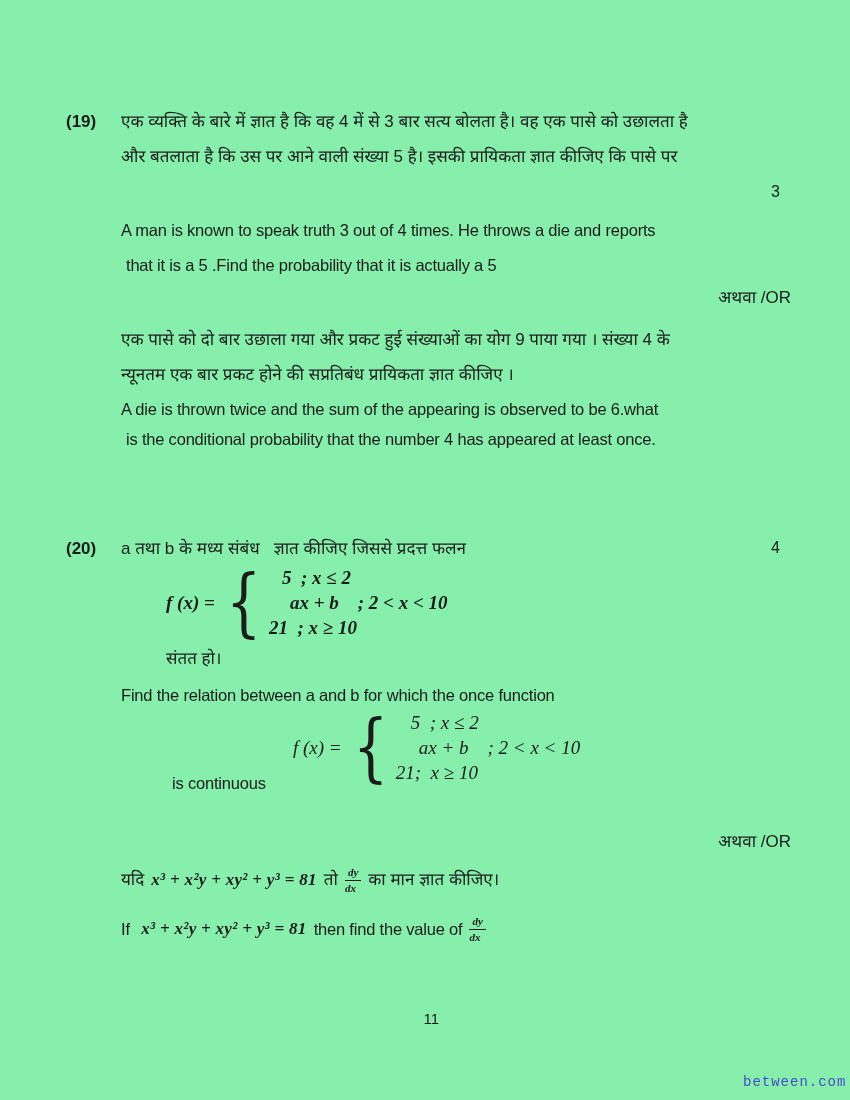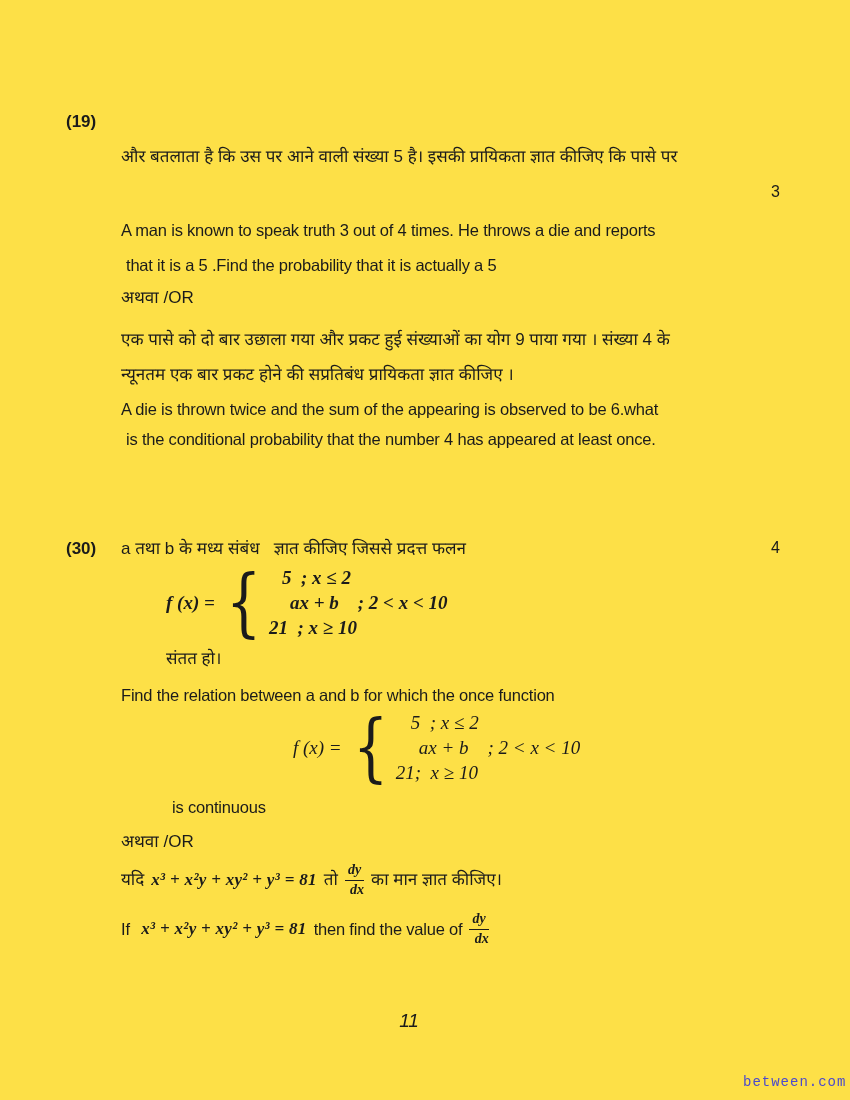--- a/index.html
+++ b/index.html
@@ -1,21 +1,21 @@
 <!DOCTYPE html>
 <html><head>
 <meta charset="utf-8">
 <style>
   html, body { margin: 0; padding: 0; background: #e8e8e8; }
   .page {
     position: relative;
     width: 850px;
     height: 1100px;
     margin: 0 auto;
-    background: #fde047;
+    background: #86efac;
     color: #1b1b1b;
     font-family: "Liberation Sans", "DejaVu Sans", sans-serif;
     overflow: hidden;
   }
   .abs { position: absolute; }
   .hindi {
     font-size: 17px;
     line-height: 22px;
     white-space: pre;
     font-family: "Liberation Sans", "DejaVu Sans", sans-serif;
@@ -27,21 +27,21 @@
     letter-spacing: -0.2px;
   }
   .qnum {
     font-size: 17px;
     font-weight: 700;
   }
   .marks {
     font-size: 16px;
     font-weight: 400;
   }
-  .or-label { text-align: left; }
+  .or-label { text-align: right; }
   
   .fx {
     display: flex;
     align-items: center;
     font-family: "Liberation Serif", "DejaVu Serif", serif;
     font-style: italic;
     font-size: 19px;
   }
   .fx-bold { font-weight: 700; }
   .fx-lhs { margin-right: 5px; white-space: pre; }
@@ -67,55 +67,56 @@
   .math {
     font-family: "Liberation Serif", "DejaVu Serif", serif;
     font-style: italic;
     font-weight: 700;
     font-size: 17px;
     white-space: pre;
     letter-spacing: 0.3px;
   }
   .frac {
     display: inline-block;
-    text-align: right;
+    text-align: left;
     font-family: "Liberation Serif", "DejaVu Serif", serif;
     font-style: italic;
     font-weight: 700;
-    font-size: 14px;
+    font-size: 11px;
     line-height: 1.15;
     vertical-align: middle;
   }
   .frac .num { display: block; border-bottom: 1.4px solid #1b1b1b; padding: 0 3px 1px; }
   .frac .den { display: block; padding-top: 1px; }
-  .page-number { font-size: 19px; text-align: center; font-style: italic; }
+  .page-number { font-size: 15px; text-align: right; }
   .watermark {
     font-family: "Liberation Mono", "DejaVu Sans Mono", monospace;
     font-size: 14px;
     color: #4a4acd;
     letter-spacing: 1px;
   }
 </style>
 </head>
 <body>
 
 <div class="page">
 
   <span class="abs qnum" style="left:66px; top:112px;">(19)</span>
+  <span class="abs hindi" style="left:121px; top:111px;">एक व्यक्ति के बारे में ज्ञात है कि वह 4 में से 3 बार सत्य बोलता है। वह एक पासे को उछालता है</span>
   <span class="abs hindi" style="left:121px; top:146px;">और बतलाता है कि उस पर आने वाली संख्या 5 है। इसकी प्रायिकता ज्ञात कीजिए कि पासे पर</span>
   <span class="abs marks" style="left:771px; top:183px;">3</span>
   <span class="abs eng" style="left:121px; top:219px;">A man is known to speak truth 3 out of 4 times. He throws a die and reports</span>
   <span class="abs eng" style="left:126px; top:254px;">that it is a 5 .Find the probability that it is actually a 5</span>
   <span class="abs hindi or-label" style="left:121px; top:287px; width:670px;">अथवा /OR</span>
   <span class="abs hindi" style="left:121px; top:329px;">एक पासे को दो बार उछाला गया और प्रकट हुई संख्याओं का योग 9 पाया गया । संख्या 4 के</span>
   <span class="abs hindi" style="left:121px; top:364px;">न्यूनतम एक बार प्रकट होने की सप्रतिबंध प्रायिकता ज्ञात कीजिए ।</span>
   <span class="abs eng" style="left:121px; top:398px;">A die is thrown twice and the sum of the appearing is observed to be 6.what</span>
   <span class="abs eng" style="left:126px; top:428px;">is the conditional probability that the number 4 has appeared at least once.</span>
 
-  <span class="abs qnum" style="left:66px; top:539px;">(30)</span>
+  <span class="abs qnum" style="left:66px; top:539px;">(20)</span>
   <span class="abs hindi" style="left:121px; top:538px;">a तथा b के मध्य संबंध   ज्ञात कीजिए जिससे प्रदत्त फलन</span>
   <span class="abs marks" style="left:771px; top:539px;">4</span>
 
   <div class="abs fx fx-bold" style="left:166px; top:565px;">
     <span class="fx-lhs">f (x) =</span>
     <span class="fx-brace">{</span>
     <span class="fx-rows">
       <span class="fx-row" style="padding-left:13px;">5  ; x ≤ 2</span>
       <span class="fx-row" style="padding-left:21px;">ax + b    ; 2 &lt; x &lt; 10</span>
       <span class="fx-row">21  ; x ≥ 10</span>
@@ -128,21 +129,21 @@
   <div class="abs fx" style="left:293px; top:710px;">
     <span class="fx-lhs">f (x) =</span>
     <span class="fx-brace">{</span>
     <span class="fx-rows">
       <span class="fx-row" style="padding-left:15px;">5  ; x ≤ 2</span>
       <span class="fx-row" style="padding-left:23px;">ax + b    ; 2 &lt; x &lt; 10</span>
       <span class="fx-row">21;  x ≥ 10</span>
     </span>
   </div>
 
-  <span class="abs eng" style="left:172px; top:796px;">is continuous</span>
+  <span class="abs eng" style="left:172px; top:772px;">is continuous</span>
   <span class="abs hindi or-label" style="left:121px; top:831px; width:670px;">अथवा /OR</span>
 
   <div class="abs mathline" style="left:121px; top:859px;">
     <span class="hindi">यदि</span>
     <span class="math">x³ + x²y + xy² + y³ = 81</span>
     <span class="hindi">तो</span>
     <span class="frac">
       <span class="num">dy</span>
       <span class="den">dx</span>
     </span>

